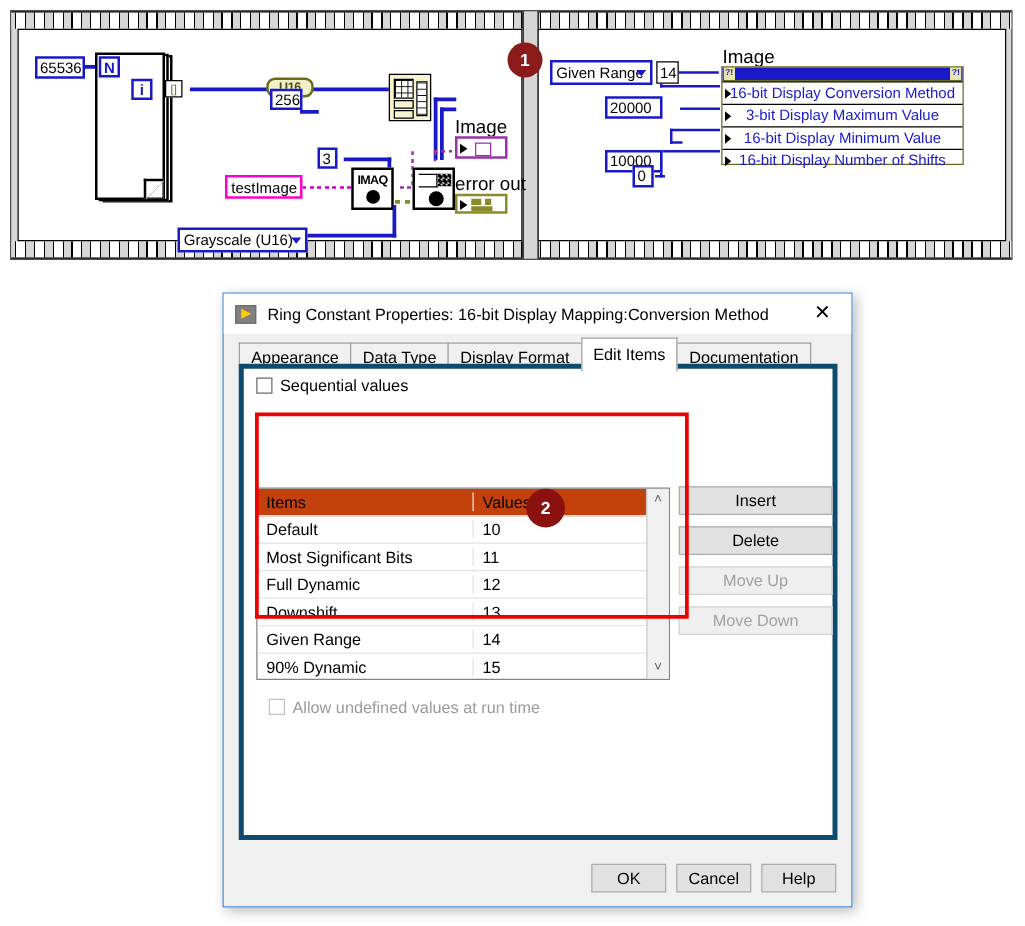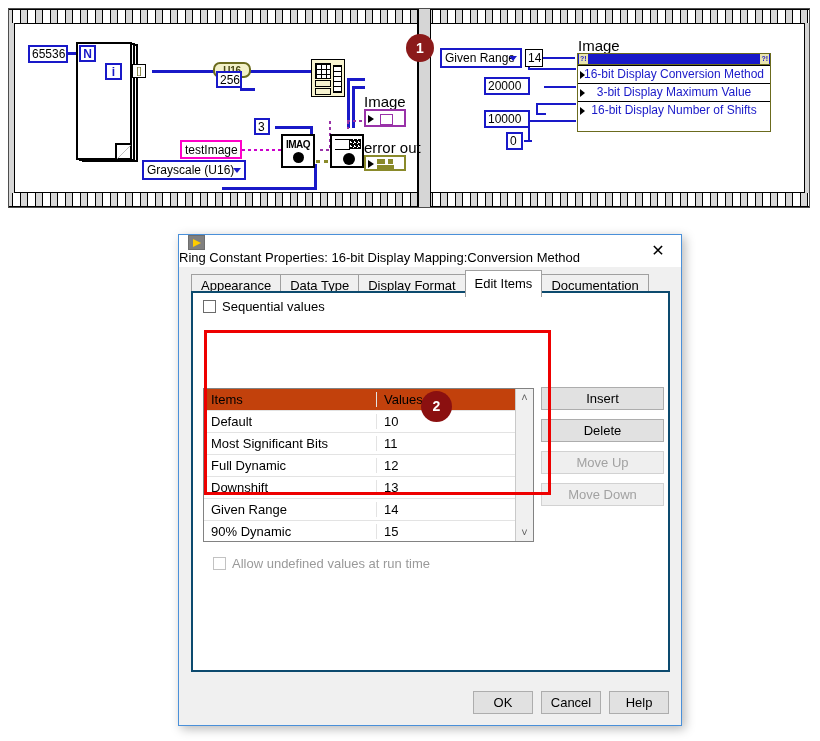--- a/index.html
+++ b/index.html
@@ -254,21 +254,21 @@
     box-sizing: border-box;
     background: #f0f0f0;
     border: 1px solid #4a90d9;
     box-shadow: 3px 3px 10px rgba(0,0,0,0.28);
   }
   .titlebar {
     position: relative;
     height: 32px;
     background: #ffffff;
     display: flex;
-    flex-direction: column;
+    align-items: center;
   }
   .title-icon {
     width: 17px; height: 15px;
     margin-left: 9px; margin-right: 9px;
     background: #808080;
     position: relative;
     border: 1px solid #6e6e6e;
     box-sizing: border-box;
   }
   .title-icon::after {
@@ -321,21 +321,21 @@
     border-color: #a0a0a0;
     position: relative;
     z-index: 3;
   }
   .tabpanel {
     position: absolute;
     left: 12px; top: 56px;
     width: 479px; height: 381px;
     box-sizing: border-box;
     background: #ffffff;
-    border: 2px solid #0c4a6e;
+    border: 4px solid #0c4a6e;
   }
   .chk-row {
     display: flex; align-items: center;
     margin: 6px 0 0 10px;
     font-size: 13px;
   }
   .chkbox {
     width: 13px; height: 13px;
     box-sizing: border-box;
     border: 1px solid #6b6b6b;
@@ -503,21 +503,21 @@
       <div style="width:11px;height:11px;border-radius:50%;background:#000;margin:1px auto 0;"></div>
     </div>
 
     <div class="lv-node-white" style="left:330px; top:130px; width:34px; height:34px;">
       <div style="position:absolute;left:3px;top:3px;width:14px;height:9px;border:1px solid #000;border-left:none;"></div>
       <div style="position:absolute;left:18px;top:3px;width:11px;height:10px;background:#000;
         background-image:linear-gradient(45deg,#fff 25%,transparent 25%,transparent 75%,#fff 75%);background-size:4px 4px;"></div>
       <div style="position:absolute;left:11px;top:17px;width:12px;height:12px;border-radius:50%;background:#000;"></div>
     </div>
 
-    <div class="lv-enum" style="left:142px; top:156px; width:104px; height:20px;">
+    <div class="lv-enum" style="left:142px; top:178px; width:104px; height:20px;">
       <span>Grayscale (U16)</span>
       <span class="arr"></span>
     </div>
 
     <div class="lv-label" style="left:364px; top:89px;">Image</div>
     <div class="lv-term-img" style="left:364px; top:105px; width:42px; height:18px;">
       <div style="position:absolute;left:2px;top:4px;width:0;height:0;border-top:4px solid transparent;border-bottom:4px solid transparent;border-left:6px solid #000;"></div>
       <div style="position:absolute;left:14px;top:3px;width:11px;height:9px;border:1px solid #9932a8;"></div>
     </div>
 
@@ -540,31 +540,32 @@
     <div class="lv-wire" style="left:528px; top:116px; width:2px; height:22px;"></div>
     <div class="lv-wire" style="left:524px; top:136px; width:8px; height:2px;"></div>
 
     <div class="lv-enum" style="left:440px; top:44px; width:82px; height:20px;">
       <span>Given Range</span>
       <span class="arr"></span>
     </div>
     <div class="lv-num-thin" style="left:525px; top:45px; width:18px; height:18px; line-height:16px;">14</div>
 
     <div class="lv-num" style="left:484px; top:73px; width:46px; height:18px; line-height:15px;">20000</div>
-    <div class="lv-num" style="left:484px; top:106px; width:46px; height:18px; line-height:15px;">10000</div>
+    <div class="lv-num" style="left:484px; top:116px; width:46px; height:18px; line-height:15px;">10000</div>
     <div class="lv-num" style="left:506px; top:128px; width:17px; height:18px; line-height:15px;">0</div>
 
     <div class="lv-label" style="left:578px; top:33px;">Image</div>
     <div class="lv-cluster" style="left:577px; top:49px; width:194px; height:79px;">
       <div class="lv-cluster-bar">
         <span class="qm" style="left:1px;">?!</span>
         <span class="qm" style="right:1px;">?!</span>
       </div>
       <div class="lv-cluster-row"><span class="tri"></span><span>16-bit Display Conversion Method</span></div>
       <div class="lv-cluster-row"><span class="tri"></span><span>3-bit Display Maximum Value</span></div>
+      <div class="lv-cluster-row"><span class="tri"></span><span>16-bit Display Minimum Value</span></div>
       <div class="lv-cluster-row"><span class="tri"></span><span>16-bit Display Number of Shifts</span></div>
     </div>
 
   </div>
 
   <div class="step-badge" style="left:406px; top:34px; width:28px; height:28px; line-height:28px; background:#8b1a1a;">1</div>
 
   <div class="dialog">
 
     <div class="titlebar">

